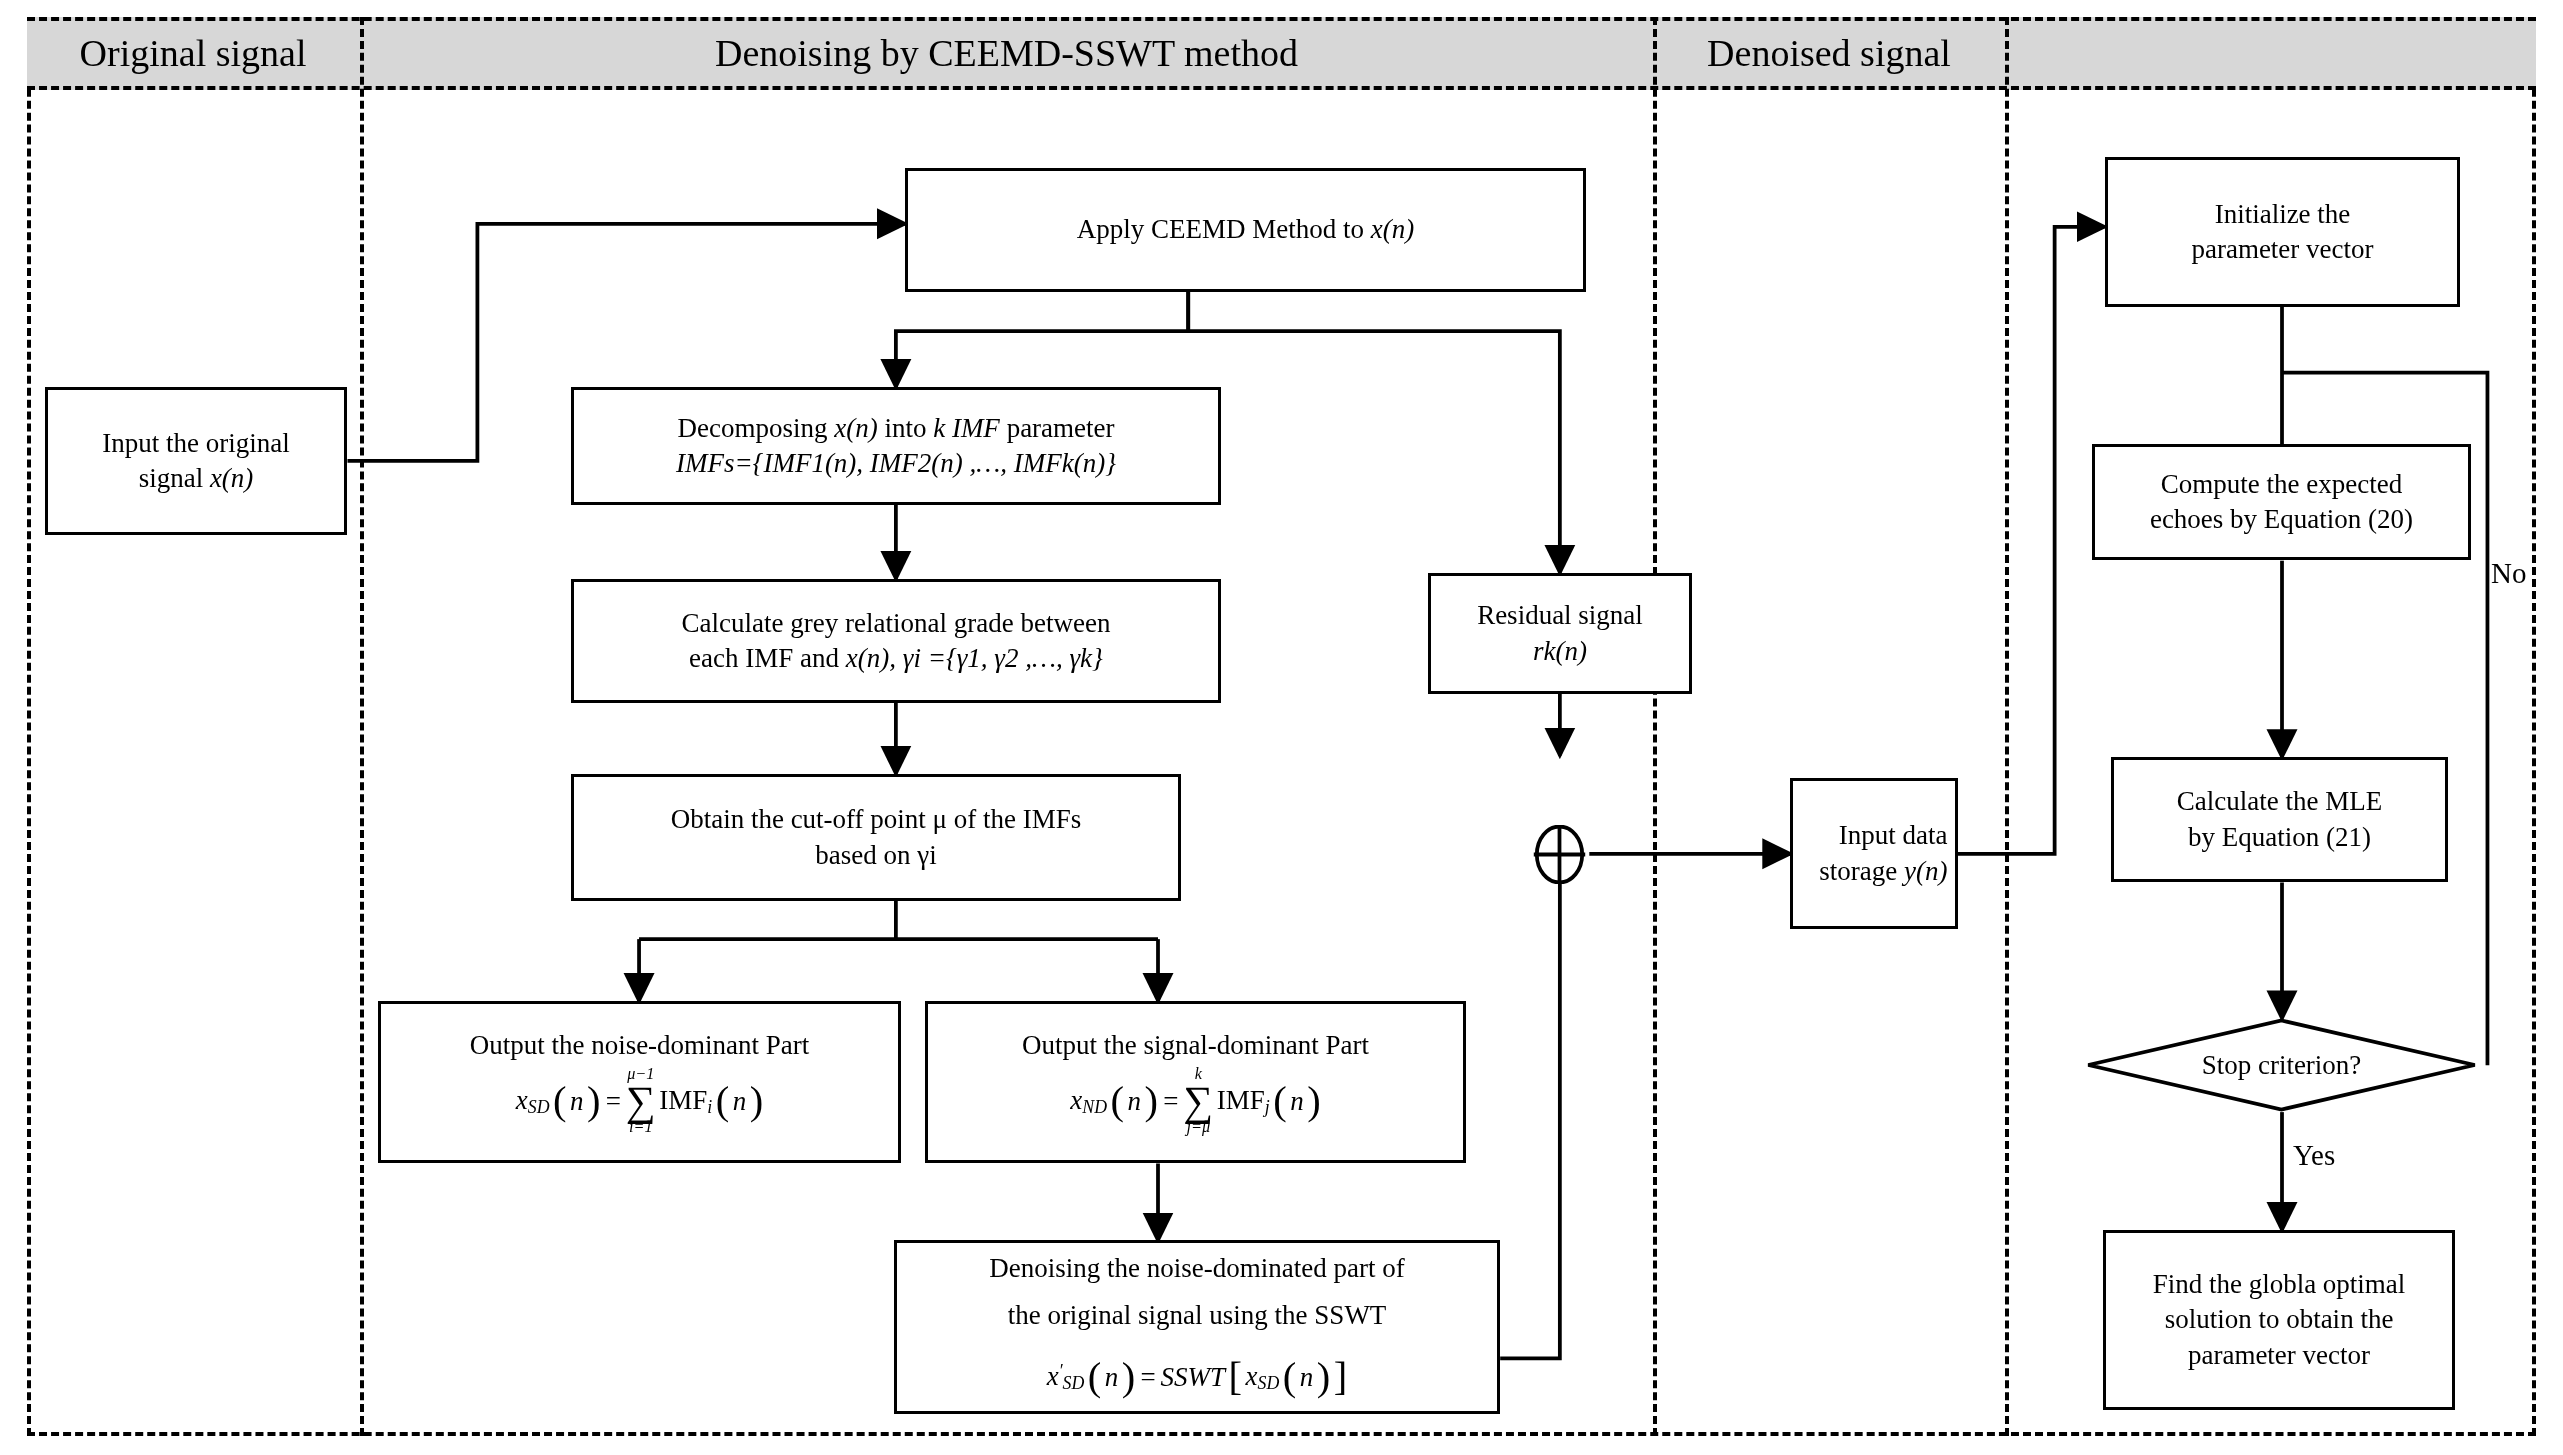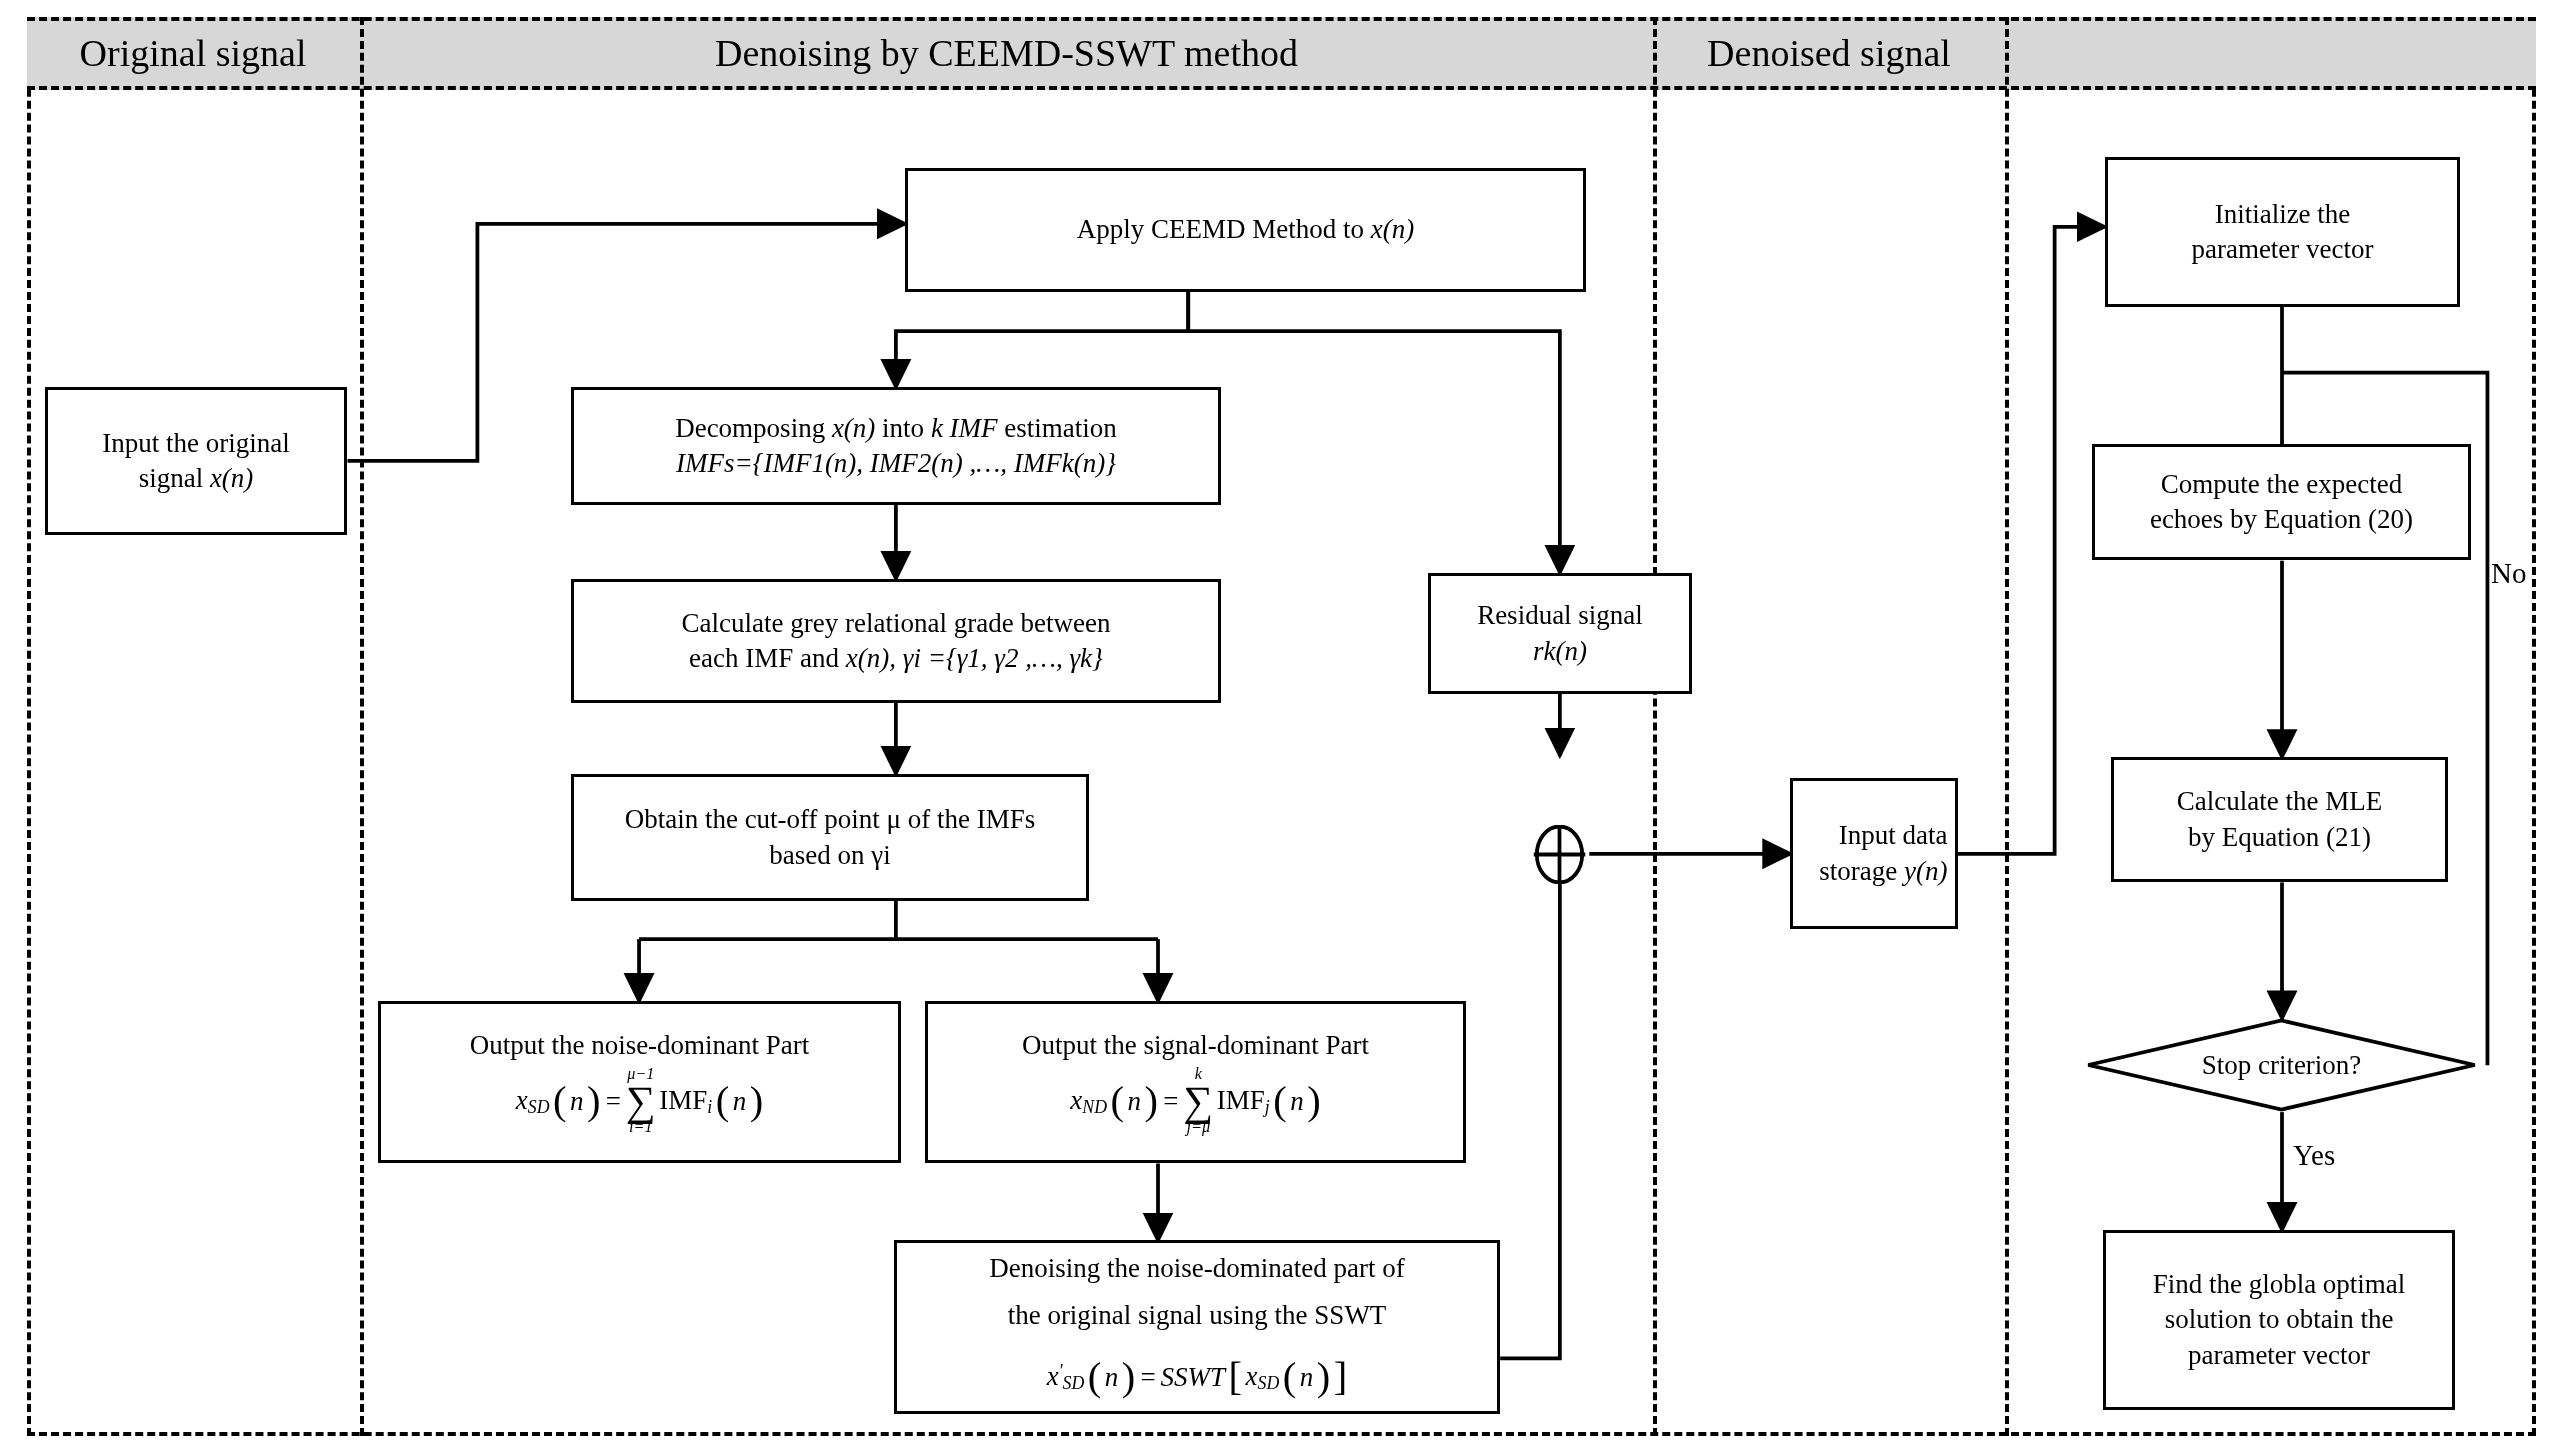--- a/index.html
+++ b/index.html
@@ -123,30 +123,30 @@
   <div class="box" style="left:45px;top:387px;width:302px;height:148px;">
     <span class="ln">Input the original</span>
     <span class="ln"><span>signal </span><i class="it">x(n)</i></span>
   </div>
 
   <div class="box" style="left:905px;top:168px;width:681px;height:124px;">
     <span class="ln"><span>Apply CEEMD Method  to </span><i class="it">x(n)</i></span>
   </div>
 
   <div class="box" style="left:571px;top:387px;width:650px;height:118px;">
-    <span class="ln"><span>Decomposing </span><i class="it">x(n)</i><span> into </span><i class="it">k IMF</i><span> estimation</span></span>
+    <span class="ln"><span>Decomposing </span><i class="it">x(n)</i><span> into </span><i class="it">k IMF</i><span> parameter</span></span>
     <span class="ln" style="font-style:italic;">IMFs={IMF1(n), IMF2(n) ,…, IMFk(n)}</span>
   </div>
 
   <div class="box" style="left:571px;top:579px;width:650px;height:124px;">
     <span class="ln">Calculate grey relational grade between</span>
     <span class="ln"><span>each IMF and </span><i class="it">x(n)</i><i class="it">, γi ={γ1, γ2 ,…, γk}</i></span>
   </div>
 
-  <div class="box" style="left:571px;top:774px;width:518px;height:127px;">
+  <div class="box" style="left:571px;top:774px;width:610px;height:127px;">
     <span class="ln">Obtain the cut-off point μ of the IMFs</span>
     <span class="ln">based on γi</span>
   </div>
 
   <div class="box" style="left:378px;top:1001px;width:523px;height:162px;">
     <span class="ln" style="margin-bottom:3px;">Output the noise-dominant Part</span>
     <span class="ln">
       <span class="eqrow">
         <span><i class="it">x</i><sub>SD</sub></span>
         <span class="big">(</span>

